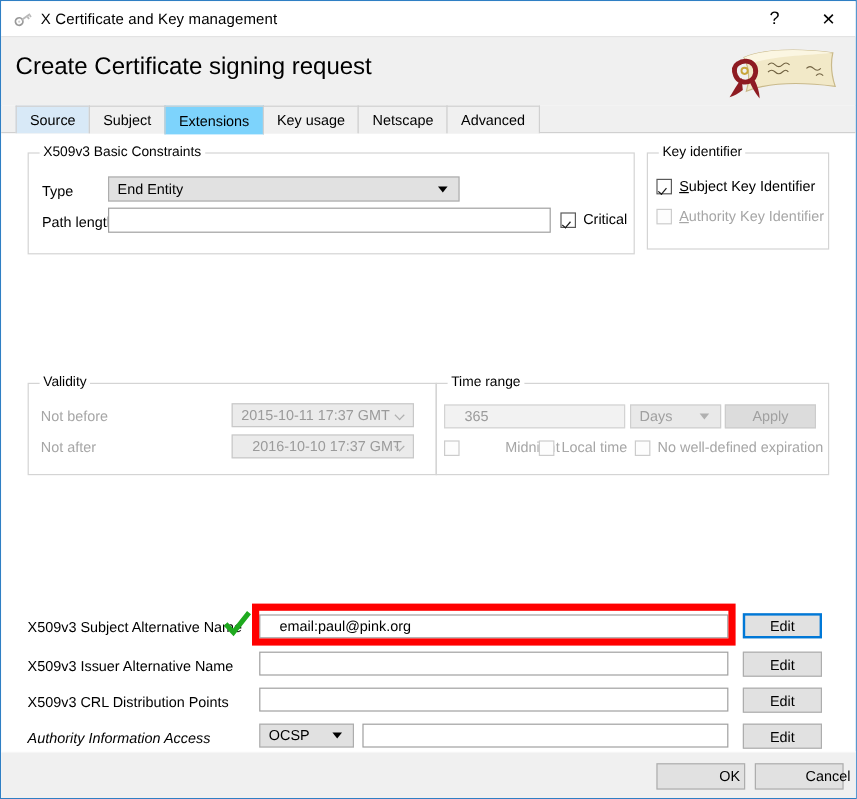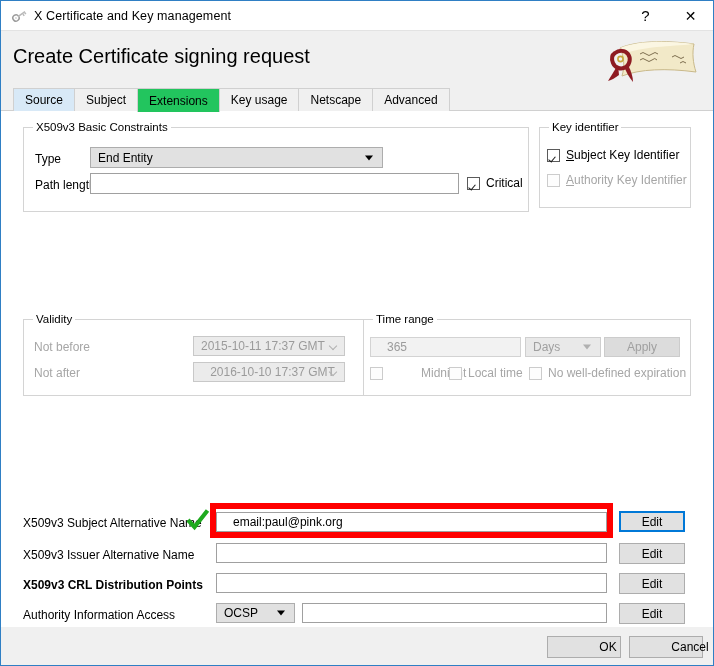--- a/index.html
+++ b/index.html
@@ -85,21 +85,21 @@
     background: #f0f0f0;
     border: 1px solid #d0d0d0;
     border-bottom: none;
     margin-right: -1px;
     position: relative; z-index: 1;
     cursor: default;
     white-space: nowrap;
   }
   .tab.hovered { background: #d8e9f7; }
   .tab.active {
-    background: #22c55e;
+    background: #7dd3fc;
     z-index: 3;
     height: 24px;
     margin-bottom: -1px;
     border-color: #d0d0d0;
     margin-top: 13px;
   }
 
   
   #page {
     flex: 1;
@@ -414,27 +414,27 @@
     </div>
 
     <div class="btn focused" style="left:618px; top:400px; width:66px; height:21px;">Edit</div>
 
     <span class="lbl" style="left:22px; top:437px;">X509v3 Issuer Alternative Name</span>
     <div class="textbox" style="left:215px; top:432px; width:391px; height:20px;">
       <span></span>
     </div>
     <div class="btn" style="left:618px; top:432px; width:66px; height:21px;">Edit</div>
 
-    <span class="lbl" style="left:22px; top:467px;font-weight:bold;">X509v3 CRL Distribution Points</span>
+    <span class="lbl" style="left:22px; top:467px;">X509v3 CRL Distribution Points</span>
     <div class="textbox" style="left:215px; top:462px; width:391px; height:20px;">
       <span></span>
     </div>
     <div class="btn" style="left:618px; top:462px; width:66px; height:21px;">Edit</div>
 
-    <span class="lbl" style="left:22px; top:497px;">Authority Information Access</span>
+    <span class="lbl" style="left:22px; top:497px;font-style:italic;">Authority Information Access</span>
     <div class="combo" style="left:215px; top:492px; width:79px; height:20px;">
       <span>OCSP</span>
       <span class="arrow"></span>
     </div>
     <div class="textbox" style="left:301px; top:492px; width:305px; height:20px;">
       <span></span>
     </div>
     <div class="btn" style="left:618px; top:492px; width:66px; height:21px;">Edit</div>
 
     <div id="footer">

